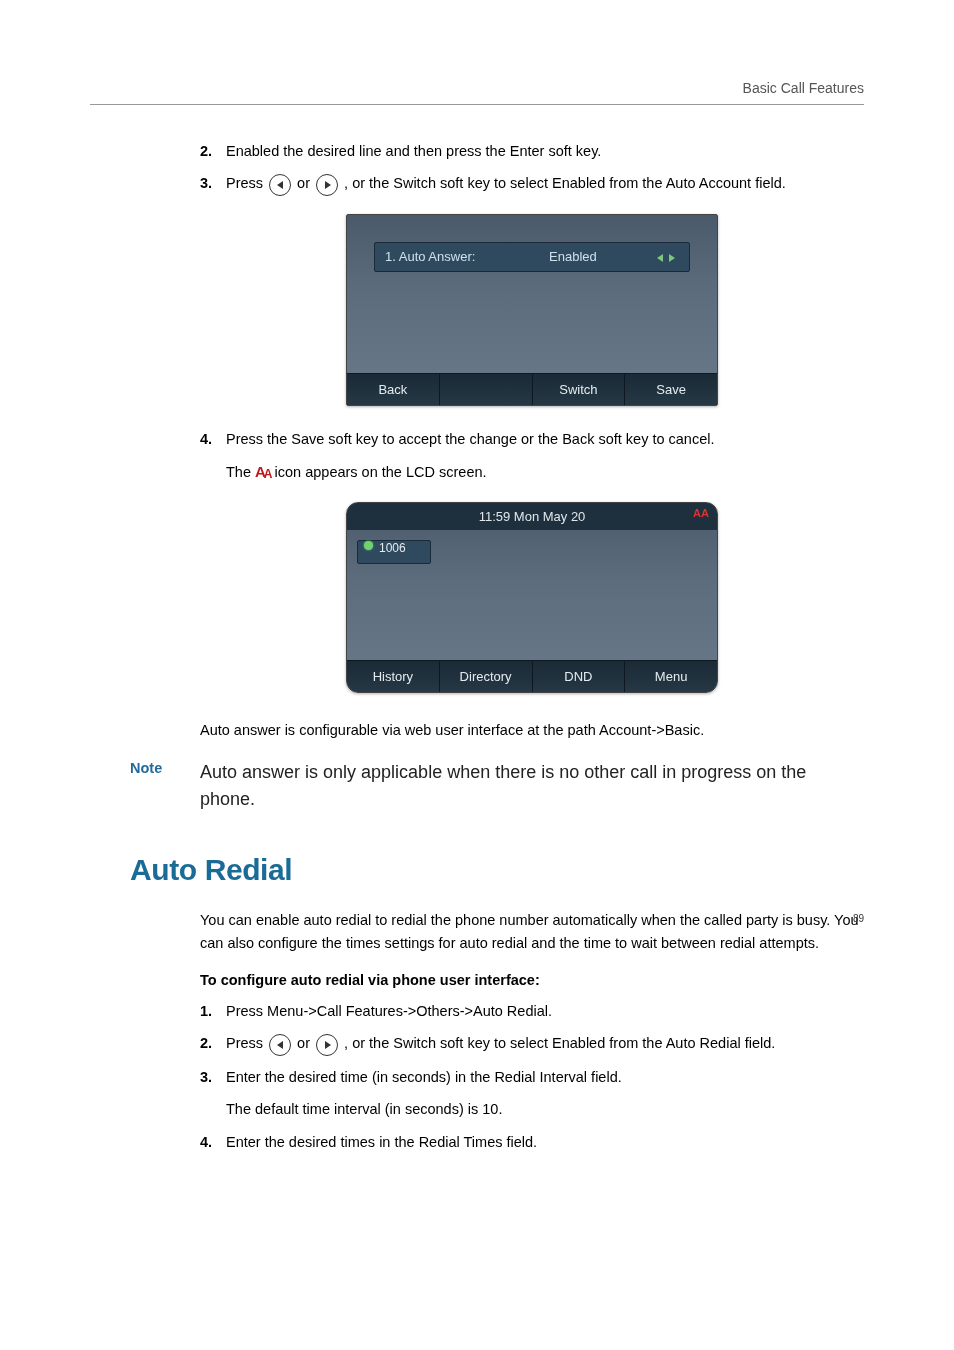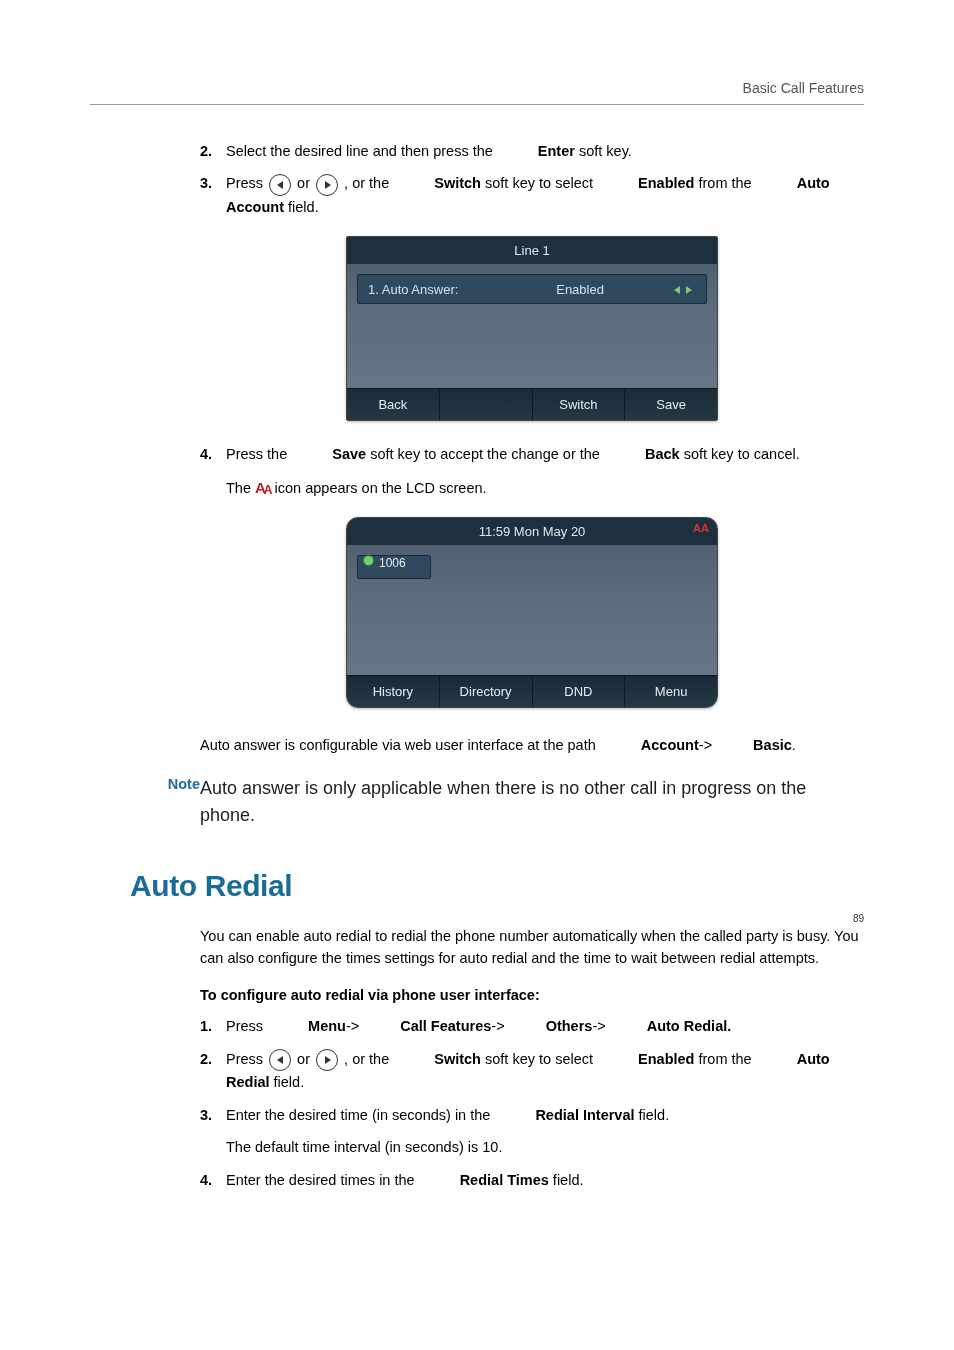--- a/index.html
+++ b/index.html
@@ -5,30 +5,30 @@
   * { box-sizing: border-box; margin: 0; padding: 0; }
   html, body { width: 954px; height: 1350px; background: #fff; font-family: "Segoe UI", Arial, sans-serif; color: #000; }
   .page { position: relative; width: 954px; height: 974px; padding: 80px 90px 60px 90px; }
   .header { position: absolute; top: 80px; right: 90px; font-size: 14px; color: #555; }
   .header-rule { position: absolute; top: 104px; left: 90px; right: 90px; border-top: 1px solid #999; }
   .content { position: absolute; top: 140px; left: 200px; right: 90px; }
   ol.steplist { list-style: none; padding: 0; margin: 0 0 18px 0; }
   ol.steplist > li { display: flex; margin-bottom: 10px; font-size: 14.5px; line-height: 1.55; }
   ol.steplist > li .num { min-width: 26px; font-weight: 700; }
   ol.steplist > li .body { flex: 1; }
-  .bold { font-weight: 700; margin-left: 41px; }
+  .bold { font-weight: 400; }
   .arrow-key { display: inline-flex; align-items: center; justify-content: center; width: 22px; height: 22px; border: 1.5px solid #333; border-radius: 50%; vertical-align: middle; margin: 0 2px; position: relative; }
   .arrow-key::after { content: ""; position: absolute; width: 0; height: 0; border-top: 4px solid transparent; border-bottom: 4px solid transparent; }
   .arrow-key.left::after { border-right: 6px solid #333; margin-left: -1px; }
   .arrow-key.right::after { border-left: 6px solid #333; margin-left: 1px; }
 
   
   .lcd { width: 372px; margin: 12px auto 22px auto; border: 1px solid #444; background: linear-gradient(#4a5a6a, #5c6c7c 40%, #6a7a8a); font-family: Arial, sans-serif; font-size: 13px; color: #cfd8df; overflow: hidden; border-radius: 2px; box-shadow: 0 1px 3px rgba(0,0,0,0.3); }
   .lcd .titlebar { background: #1e2f3d; color: #dfe7ec; text-align: center; padding: 6px 0; font-size: 13px; }
-  .lcd .row1 { padding: 10px; }
+  .lcd .row1 { padding: 27px; }
   .lcd .field { display: flex; align-items: center; background: #2f4a5e; border: 1px solid #1a2a38; border-radius: 2px; height: 30px; }
   .lcd .field .label { flex: 0 0 42%; padding-left: 10px; color: #cfe0ec; }
   .lcd .field .value { flex: 1; text-align: center; color: #cfe0ec; }
   .lcd .field .arrows { flex: 0 0 50px; text-align: center; }
   .lcd .field .arrows svg { vertical-align: middle; }
   .lcd .spacer { height: 74px; }
   .lcd .softkeys { display: flex; }
   .lcd .softkeys .sk { flex: 1; text-align: center; padding: 8px 0; background: linear-gradient(#1a2a36, #263845); color: #e4ebf0; font-size: 13px; border-top: 1px solid #0d1820; border-right: 1px solid #0d1820; }
   .lcd .softkeys .sk:last-child { border-right: none; }
   .lcd .softkeys .sk.blank { color: transparent; }
@@ -49,21 +49,21 @@
 
   
   .aa-inline { display: inline-block; font-weight: 700; letter-spacing: -2px; }
   .aa-inline .a1 { color: #c01818; font-size: 15px; }
   .aa-inline .a2 { color: #c01818; font-size: 12px; position: relative; top: 1px; }
 
   .para { font-size: 14.5px; line-height: 1.55; margin-bottom: 18px; }
 
   
   .note-wrap { display: flex; align-items: flex-start; margin-left: -70px; margin-bottom: 40px; margin-top: 6px; }
-  .note-label { color: #236b9e; font-weight: 700; font-size: 14.5px; min-width: 70px; padding-top: 1px; text-align: right; }
+  .note-label { color: #236b9e; font-weight: 700; font-size: 14.5px; min-width: 70px; padding-top: 1px; }
   .note-text { font-size: 18px; color: #222; line-height: 1.5; }
 
   
   h2.section { color: #1a6b96; font-size: 30px; font-weight: 700; margin-left: -70px; margin-bottom: 22px; letter-spacing: -0.4px; }
 
   .subhead { font-weight: 700; font-size: 14.5px; margin: 16px 0 12px 0; }
 
   .pagenum { position: absolute; bottom: 50px; right: 90px; font-size: 10px; color: #333; }
 </style>
 </head>
@@ -72,33 +72,32 @@
 <div class="page">
   <div class="header">Basic Call Features</div>
   <div class="header-rule"></div>
 
   <div class="content">
 
     <ol class="steplist">
       <li>
         <span class="num">2.</span>
         <span class="body">
-          <span>Select the desired line and then press the </span><span class="bold">Enter</span><span> soft key.</span>
+          <span>Enabled the desired line and then press the </span><span class="bold">Enter</span><span> soft key.</span>
         </span>
       </li>
       <li>
         <span class="num">3.</span>
         <span class="body">
           <span>Press </span><span class="arrow-key left"></span><span> or </span><span class="arrow-key right"></span><span> , or the </span><span class="bold">Switch</span><span> soft key to select </span><span class="bold">Enabled</span><span> from the </span><span class="bold">Auto Account</span><span> field.</span>
         </span>
       </li>
     </ol>
 
     <div class="lcd">
-      <div class="titlebar">Line 1</div>
       <div class="row1">
         <div class="field">
           <div class="label">1. Auto Answer:</div>
           <div class="value">Enabled</div>
           <div class="arrows">
             <svg width="30" height="12">
                 <polygon points="8,6 14,2 14,10" fill="#7bc97b"></polygon>
                 <polygon points="26,6 20,2 20,10" fill="#7bc97b"></polygon>
               </svg>
           </div>

